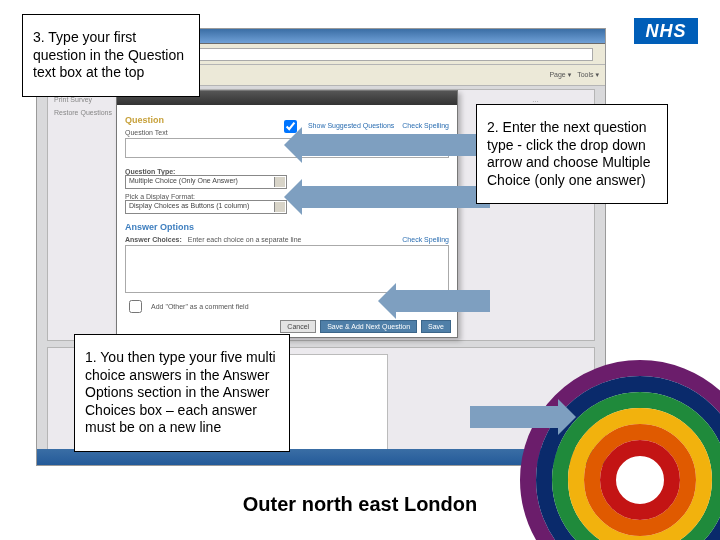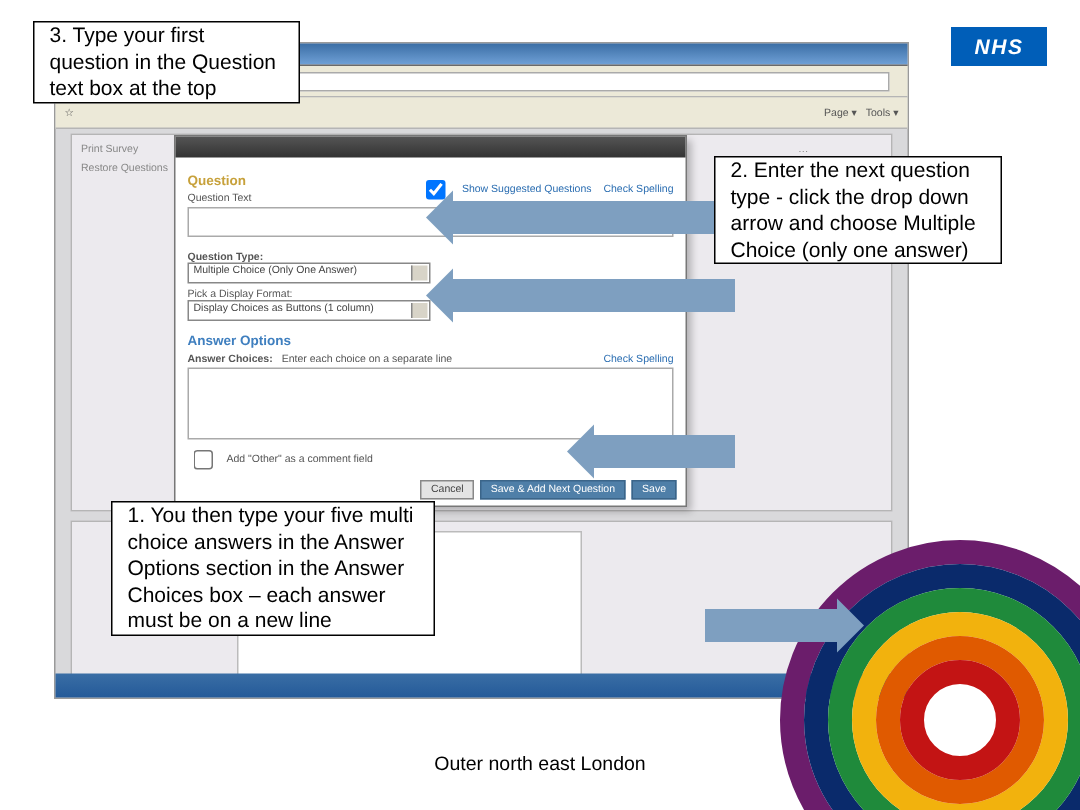--- a/index.html
+++ b/index.html
@@ -1,18 +1,18 @@
 <!DOCTYPE html>
 <html><head>
 <meta charset="utf-8">
 <style>
   html,body{margin:0;padding:0;width:720px;height:540px;font-family:Arial,Helvetica,sans-serif;background:#fff;overflow:hidden}
   .slide{position:relative;width:720px;height:540px}
   
-  .nhs{position:absolute;top:18px;right:22px;width:64px;height:26px;background:#005eb8;color:#fff;font-style:italic;font-weight:900;font-size:14px;text-align:center;line-height:26px;letter-spacing:1px}
+  .nhs{position:absolute;top:18px;right:22px;width:64px;height:26px;background:#005eb8;color:#fff;font-style:italic;font-weight:900;font-size:18px;text-align:center;line-height:26px;letter-spacing:1px}
   
   .appshot{position:absolute;left:36px;top:28px;width:568px;height:436px;background:#d9d9db;border:1px solid #9a9a9a}
   .titlebar{height:14px;background:linear-gradient(#3b6ea5,#6fa0d6);border-bottom:1px solid #6a6a6a}
   .urlrow,.tabrow{height:16px;background:#ece9d8;border-bottom:1px solid #b5b5b5;font-size:7px;color:#555;padding:2px 6px;display:flex;align-items:center;gap:6px}
   .urlrow .field{flex:1;height:11px;background:#fff;border:1px solid #aaa}
   .tabrow .spacer{flex:1}
   .canvas{position:absolute;left:10px;top:60px;right:10px;height:250px;background:#eceaee;border:1px solid #b5b5b5}
   .leftcol{position:absolute;left:6px;top:6px;width:64px;height:40px;font-size:7px;color:#888}
   .leftcol div{margin-bottom:6px}
   .dialog{position:absolute;left:68px;top:0;width:340px;height:246px;background:#fff;border:1px solid #777;box-shadow:3px 3px 5px rgba(0,0,0,.25)}
@@ -31,35 +31,35 @@
   .answerbox{height:46px;background:#fff;border:1px solid #aaa;margin-top:2px}
   .dlgfoot{position:absolute;bottom:4px;right:6px;display:flex;gap:4px}
   .btn{font-size:7px;padding:2px 6px;border:1px solid #888;background:#e4e4e4}
   .btn.primary{background:#4f7fa8;color:#fff;border-color:#3b6589}
   .rightpane{position:absolute;right:6px;top:6px;width:56px;font-size:7px;color:#888}
   .rightpane div{margin-bottom:8px}
   .lowershot{position:absolute;left:10px;top:318px;right:10px;height:110px;background:#eceaee;border:1px solid #b5b5b5;font-size:7px;color:#888}
   .lowershot .inset{position:absolute;left:110px;top:6px;width:228px;height:96px;background:#fff;border:1px solid #bbb}
   .taskbar{position:absolute;left:0;right:0;bottom:0;height:16px;background:linear-gradient(#3a6ea5,#245a99)}
   
-  .callout{position:absolute;background:#fff;border:1px solid #000;padding:0 10px;font-size:14px;line-height:1.25;z-index:5}
+  .callout{position:absolute;background:#fff;border:1px solid #000;padding:14px 10px;font-size:14px;line-height:1.25;z-index:5}
   .c1{left:22px;top:14px;width:156px}
   .c2{left:476px;top:104px;width:170px}
   .c3{left:74px;top:334px;width:194px}
   .c4{left:358px;top:326px;width:228px}
   
   .arrow{position:absolute;height:22px;background:#7e9fc0;z-index:4}
   .arrow:before{content:"";position:absolute;left:-16px;top:-7px;width:0;height:0;border-top:18px solid transparent;border-bottom:18px solid transparent;border-right:18px solid #7e9fc0}
   .a1{left:300px;top:134px;width:190px}
   .a2{left:300px;top:186px;width:190px}
   .a3{left:394px;top:290px;width:96px}
   .a4{left:470px;top:406px;width:90px;transform:scaleX(-1)}
   
   .footer{position:absolute;left:0;right:0;bottom:24px;text-align:center}
-  .footer .t1{font-size:13px;font-weight:normal}
+  .footer .t1{font-size:20px;font-weight:bold}
   .footer .t2{font-size:13px;font-weight:bold;margin-top:2px}
   
   .rainbow{position:absolute;right:-40px;bottom:-60px;width:240px;height:240px}
   .ring{position:absolute;border-radius:50%;border:16px solid transparent}
   .r1{inset:0;border-color:#6b1d6b}
   .r2{inset:16px;border-color:#0a2a6b}
   .r3{inset:32px;border-color:#1f8a3b}
   .r4{inset:48px;border-color:#f2b20d}
   .r5{inset:64px;border-color:#e05a00}
   .r6{inset:80px;border-color:#c31414}

